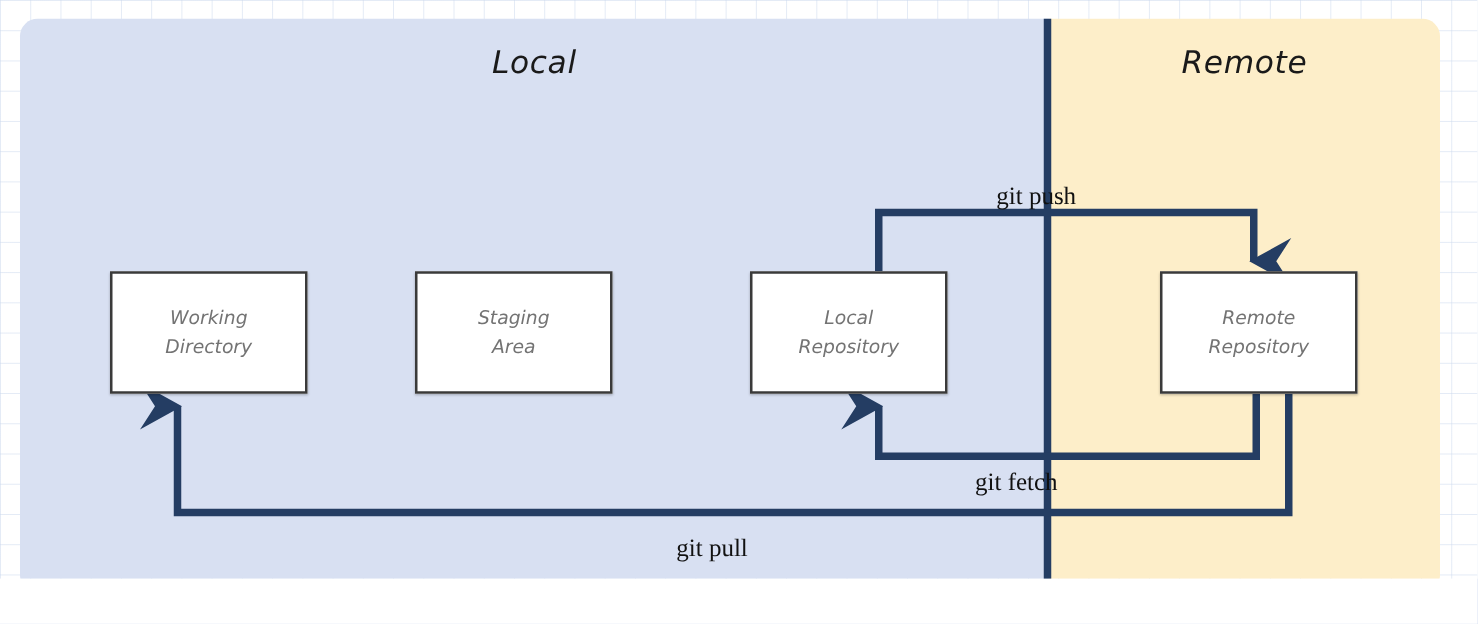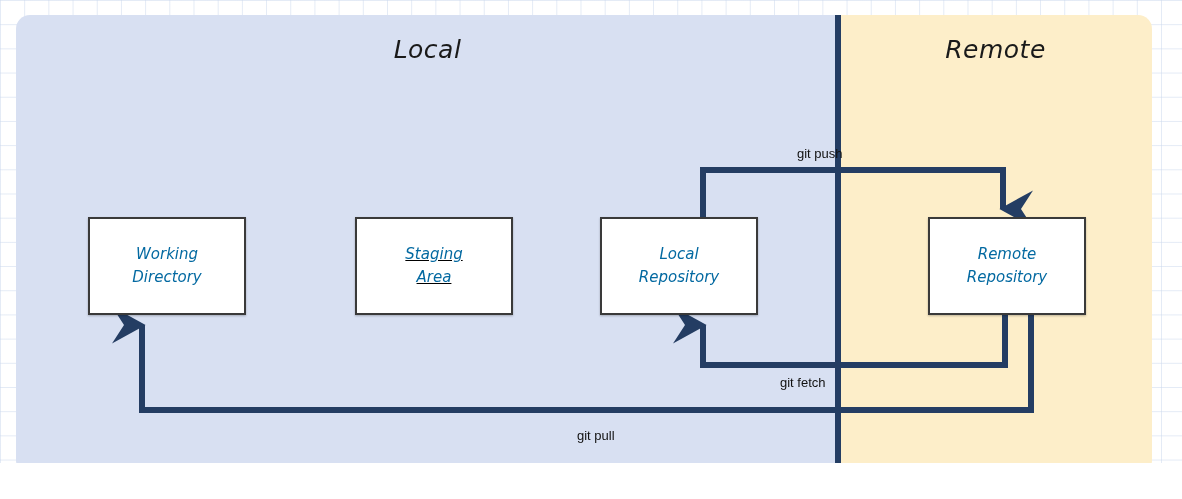--- a/index.html
+++ b/index.html
@@ -74,49 +74,49 @@
     display: flex;
     flex-direction: column;
     align-items: center;
     justify-content: center;
     box-shadow: 0 1px 2px rgba(0,0,0,0.25);
   }
   .node .line {
     font-family: "DejaVu Sans", sans-serif;
     font-style: italic;
     font-size: 15px;
-    color: #0369a1;
+    color: #737373;
     line-height: 1.55;
     white-space: nowrap;
   }
   #node-working    { left: 88px;  top: 217px; width: 158px; height: 98px; }
-  #node-staging    { left: 355px; top: 217px; width: 158px; height: 98px; text-decoration: underline; }
+  #node-staging    { left: 332px; top: 217px; width: 158px; height: 98px; }
   #node-localrepo  { left: 600px; top: 217px; width: 158px; height: 98px; }
   #node-remoterepo { left: 928px; top: 217px; width: 158px; height: 98px; }
 
   
   #connectors {
     position: absolute;
     left: 0; top: 0;
     width: 1182px;
     height: 499px;
     pointer-events: none;
   }
 
   
   .edge-label {
     position: absolute;
-    font-family: Liberation Sans, sans-serif;
-    font-size: 13px;
+    font-family: Liberation Serif, serif;
+    font-size: 20px;
     color: #111111;
     white-space: nowrap;
   }
   #label-push  { left: 797px; top: 146px; }
   #label-fetch { left: 780px; top: 375px; }
-  #label-pull  { left: 541px; top: 428px; margin-left: 36px; }
+  #label-pull  { left: 541px; top: 428px; }
 </style>
 </head>
 <body>
 
 <div id="canvas">
 
   <div class="panel" id="panel-local">
     <div class="panel-title">Local</div>
   </div>
 

